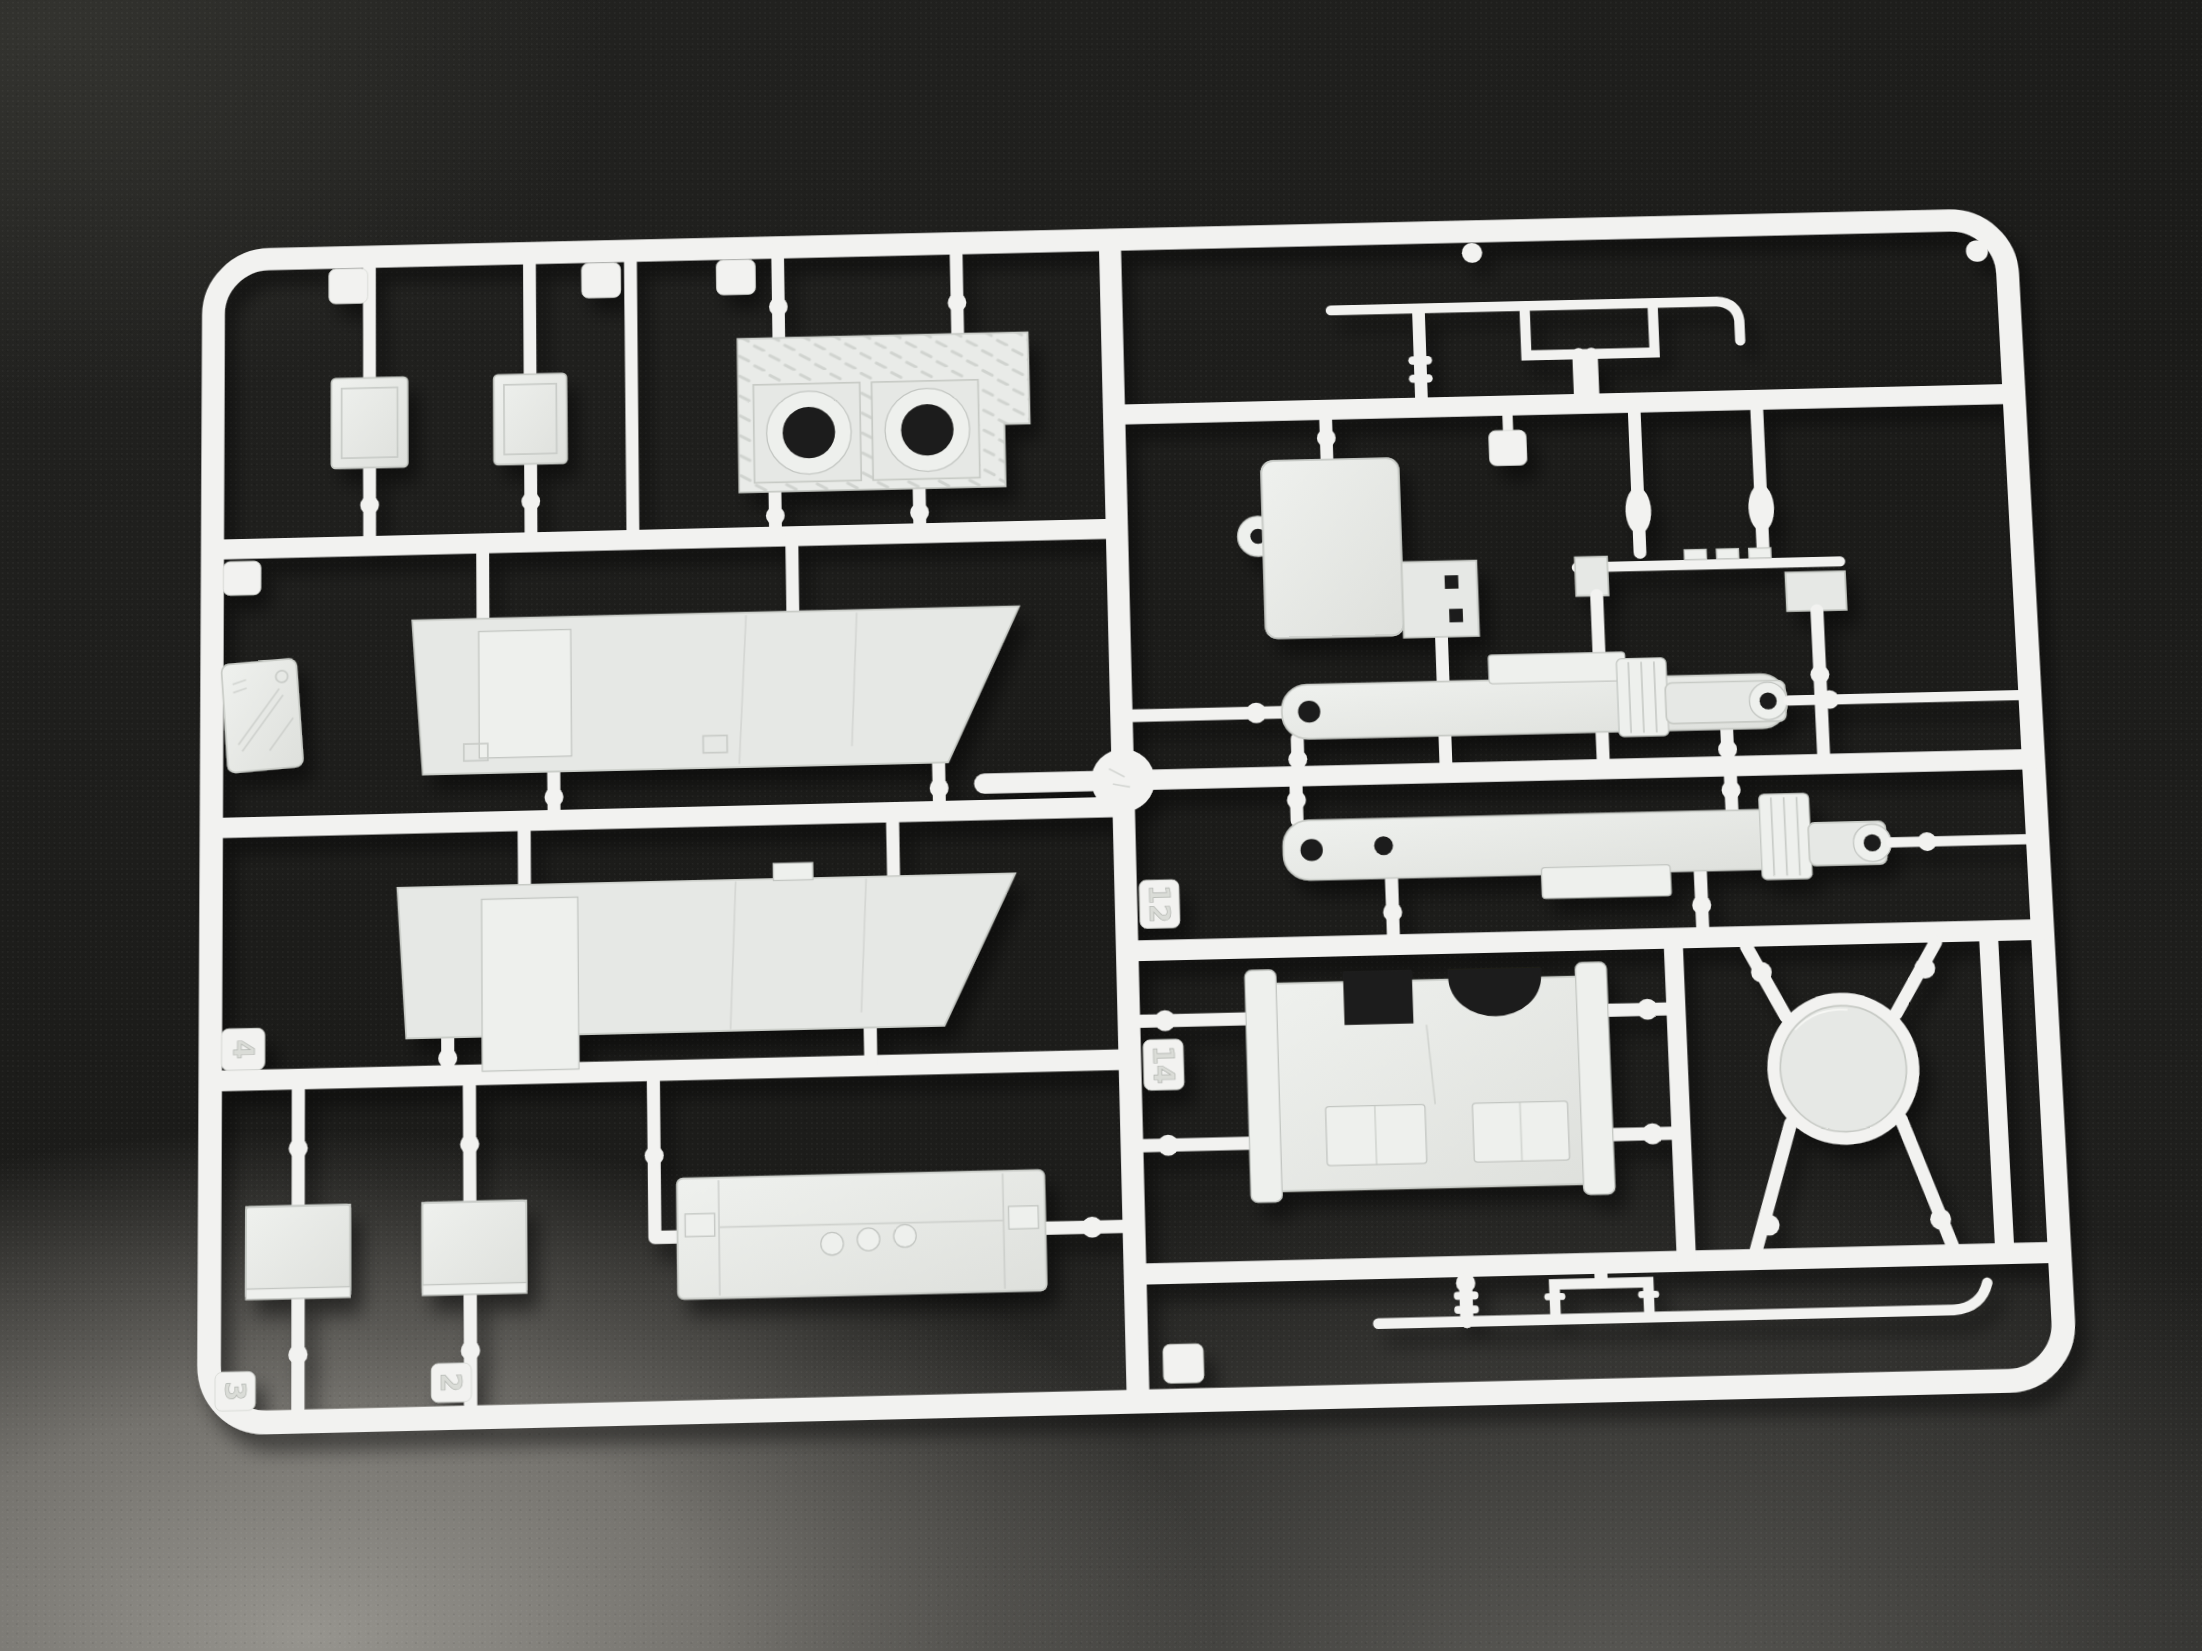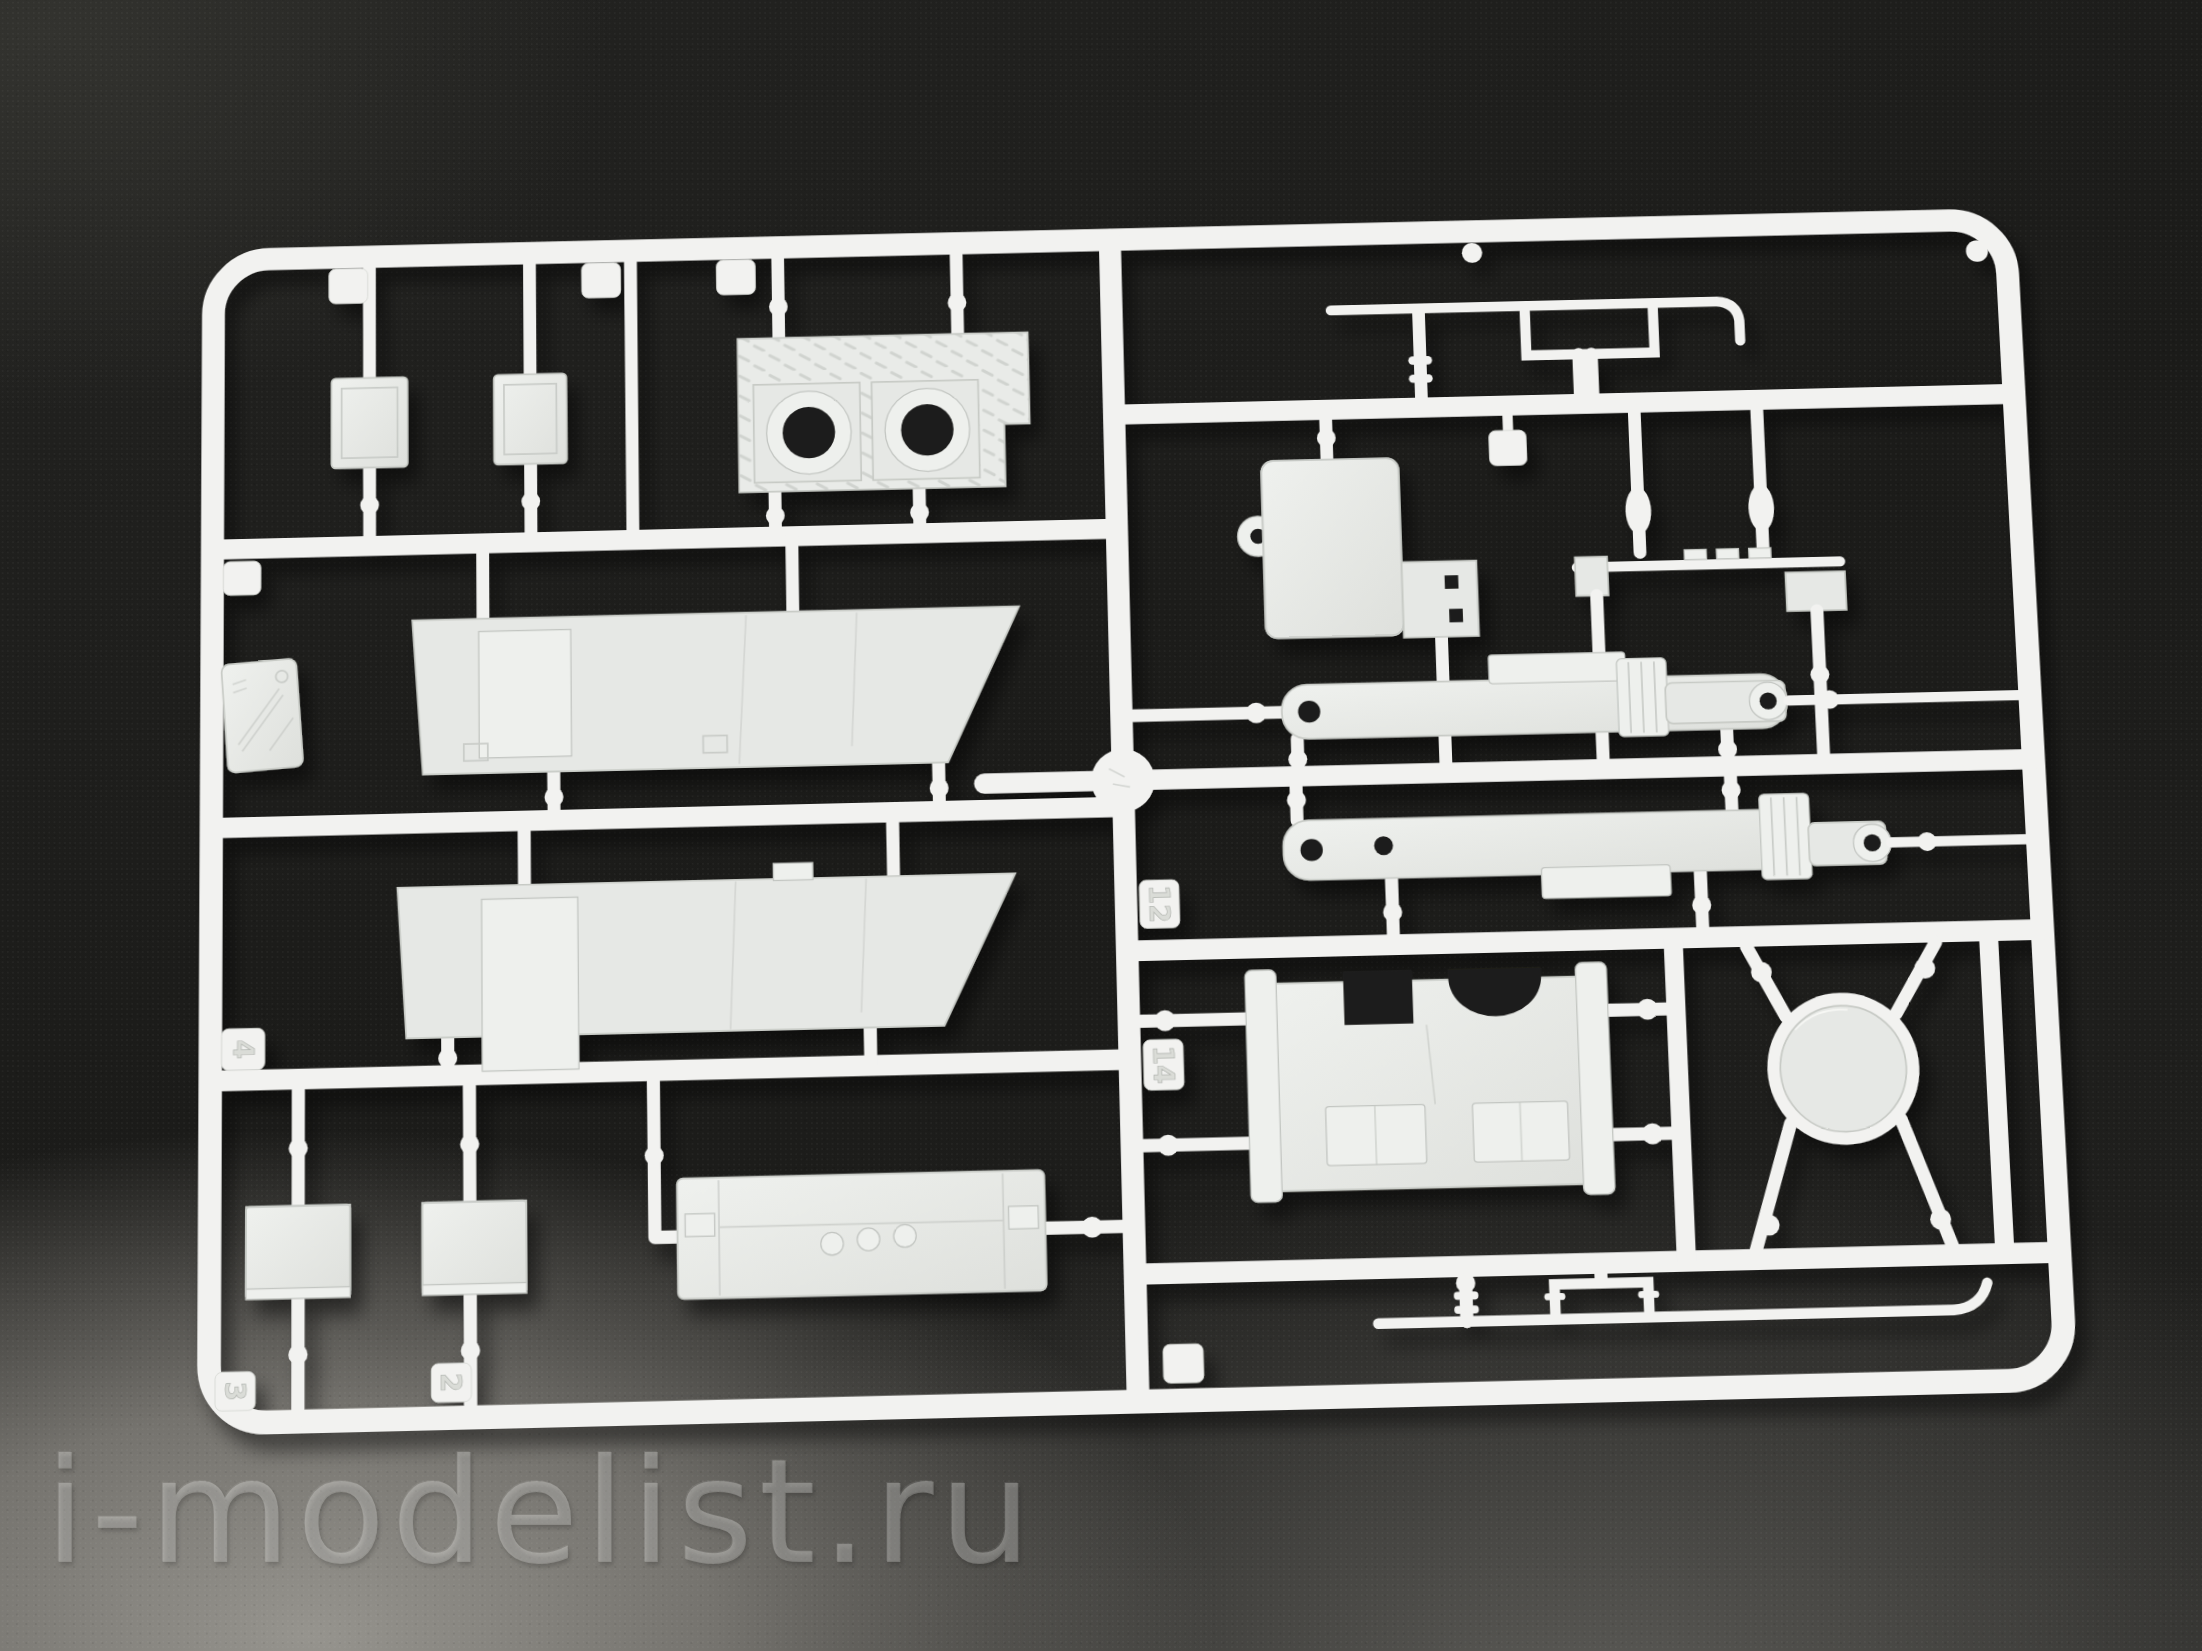--- a/index.html
+++ b/index.html
@@ -301,15 +301,14 @@
         <text class="tagt" x="1349" y="1052" transform="rotate(90 1349 1052)">12</text>
         <rect class="tag" x="1326" y="1210" width="46" height="58" rx="8"></rect>
         <text class="tagt" x="1349" y="1239" transform="rotate(90 1349 1239)">14</text>
         <rect class="tag" x="1340" y="1560" width="46" height="44" rx="8"></rect>
       </g>
 
     </g>
   </svg>
   </div>
 
-  <div class="watermark">i-modelist.ru</div>
 </div>
 
 
 </body></html>

